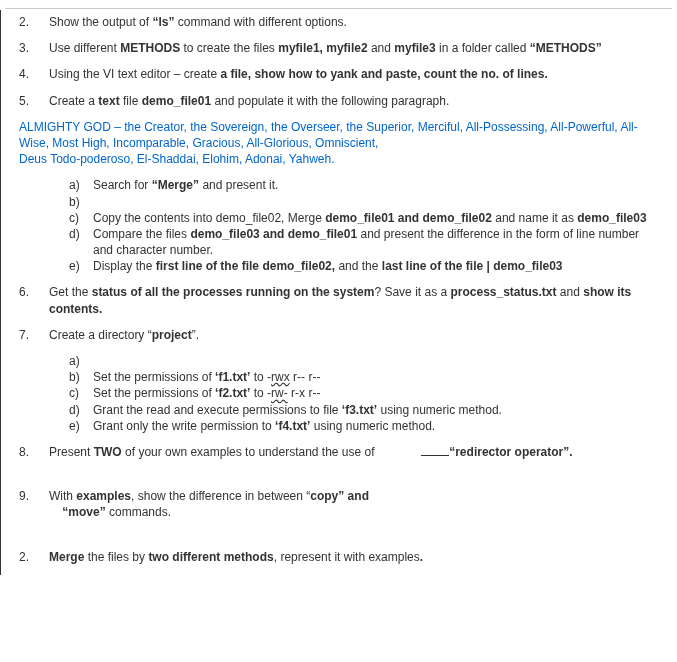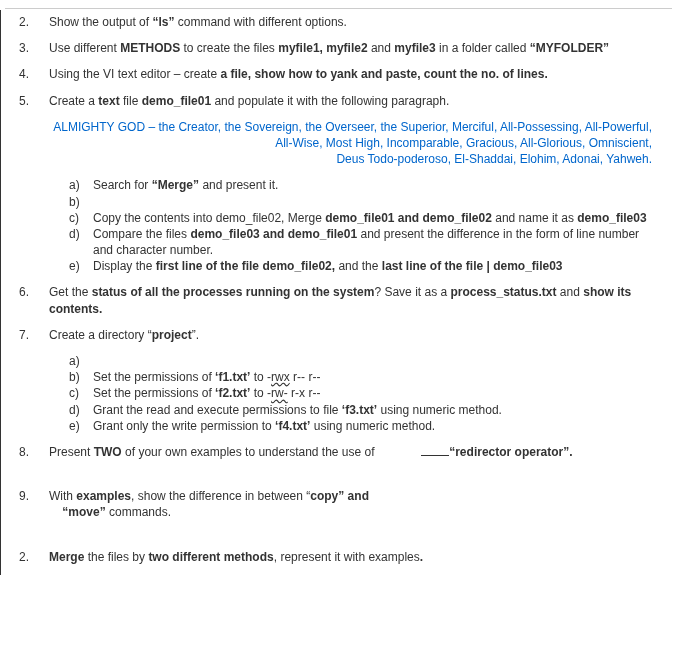--- a/index.html
+++ b/index.html
@@ -46,24 +46,22 @@
     .sub-row {
       display: flex;
       line-height: 1.35;
     }
     .sub-label {
       width: 24px;
       flex-shrink: 0;
     }
     .quote-block {
       color: #0066cc;
-      margin-left: 30px;
       margin-bottom: 10px;
       line-height: 1.35;
-      text-align: right;
     }
     b { font-weight: bold; text-align: center; }
     .wavy {
       text-decoration: underline wavy #333;
       text-decoration-skip-ink: none;
     }
     .blank {
       display: inline-block;
       border-bottom: 1px solid #333;
       width: 28px;
@@ -82,21 +80,21 @@
   <div class="item">
     <div class="num-line">
       <span class="num-label">2.</span>
       <span>Show the output of <b>“ls”</b> command with different options.</span>
     </div>
   </div>
 
   <div class="item">
     <div class="num-line">
       <span class="num-label">3.</span>
-      <span>Use different <b>METHODS</b> to create the files <b>myfile1, myfile2</b> and <b>myfile3</b> in a folder called <b>“MYFOLDER”</b></span>
+      <span>Use different <b>METHODS</b> to create the files <b>myfile1, myfile2</b> and <b>myfile3</b> in a folder called <b>“METHODS”</b></span>
     </div>
   </div>
 
   <div class="item">
     <div class="num-line">
       <span class="num-label">4.</span>
       <span>Using the VI text editor – create <b>a file, show how to yank and paste, count the no. of lines.</b></span>
     </div>
   </div>
 

